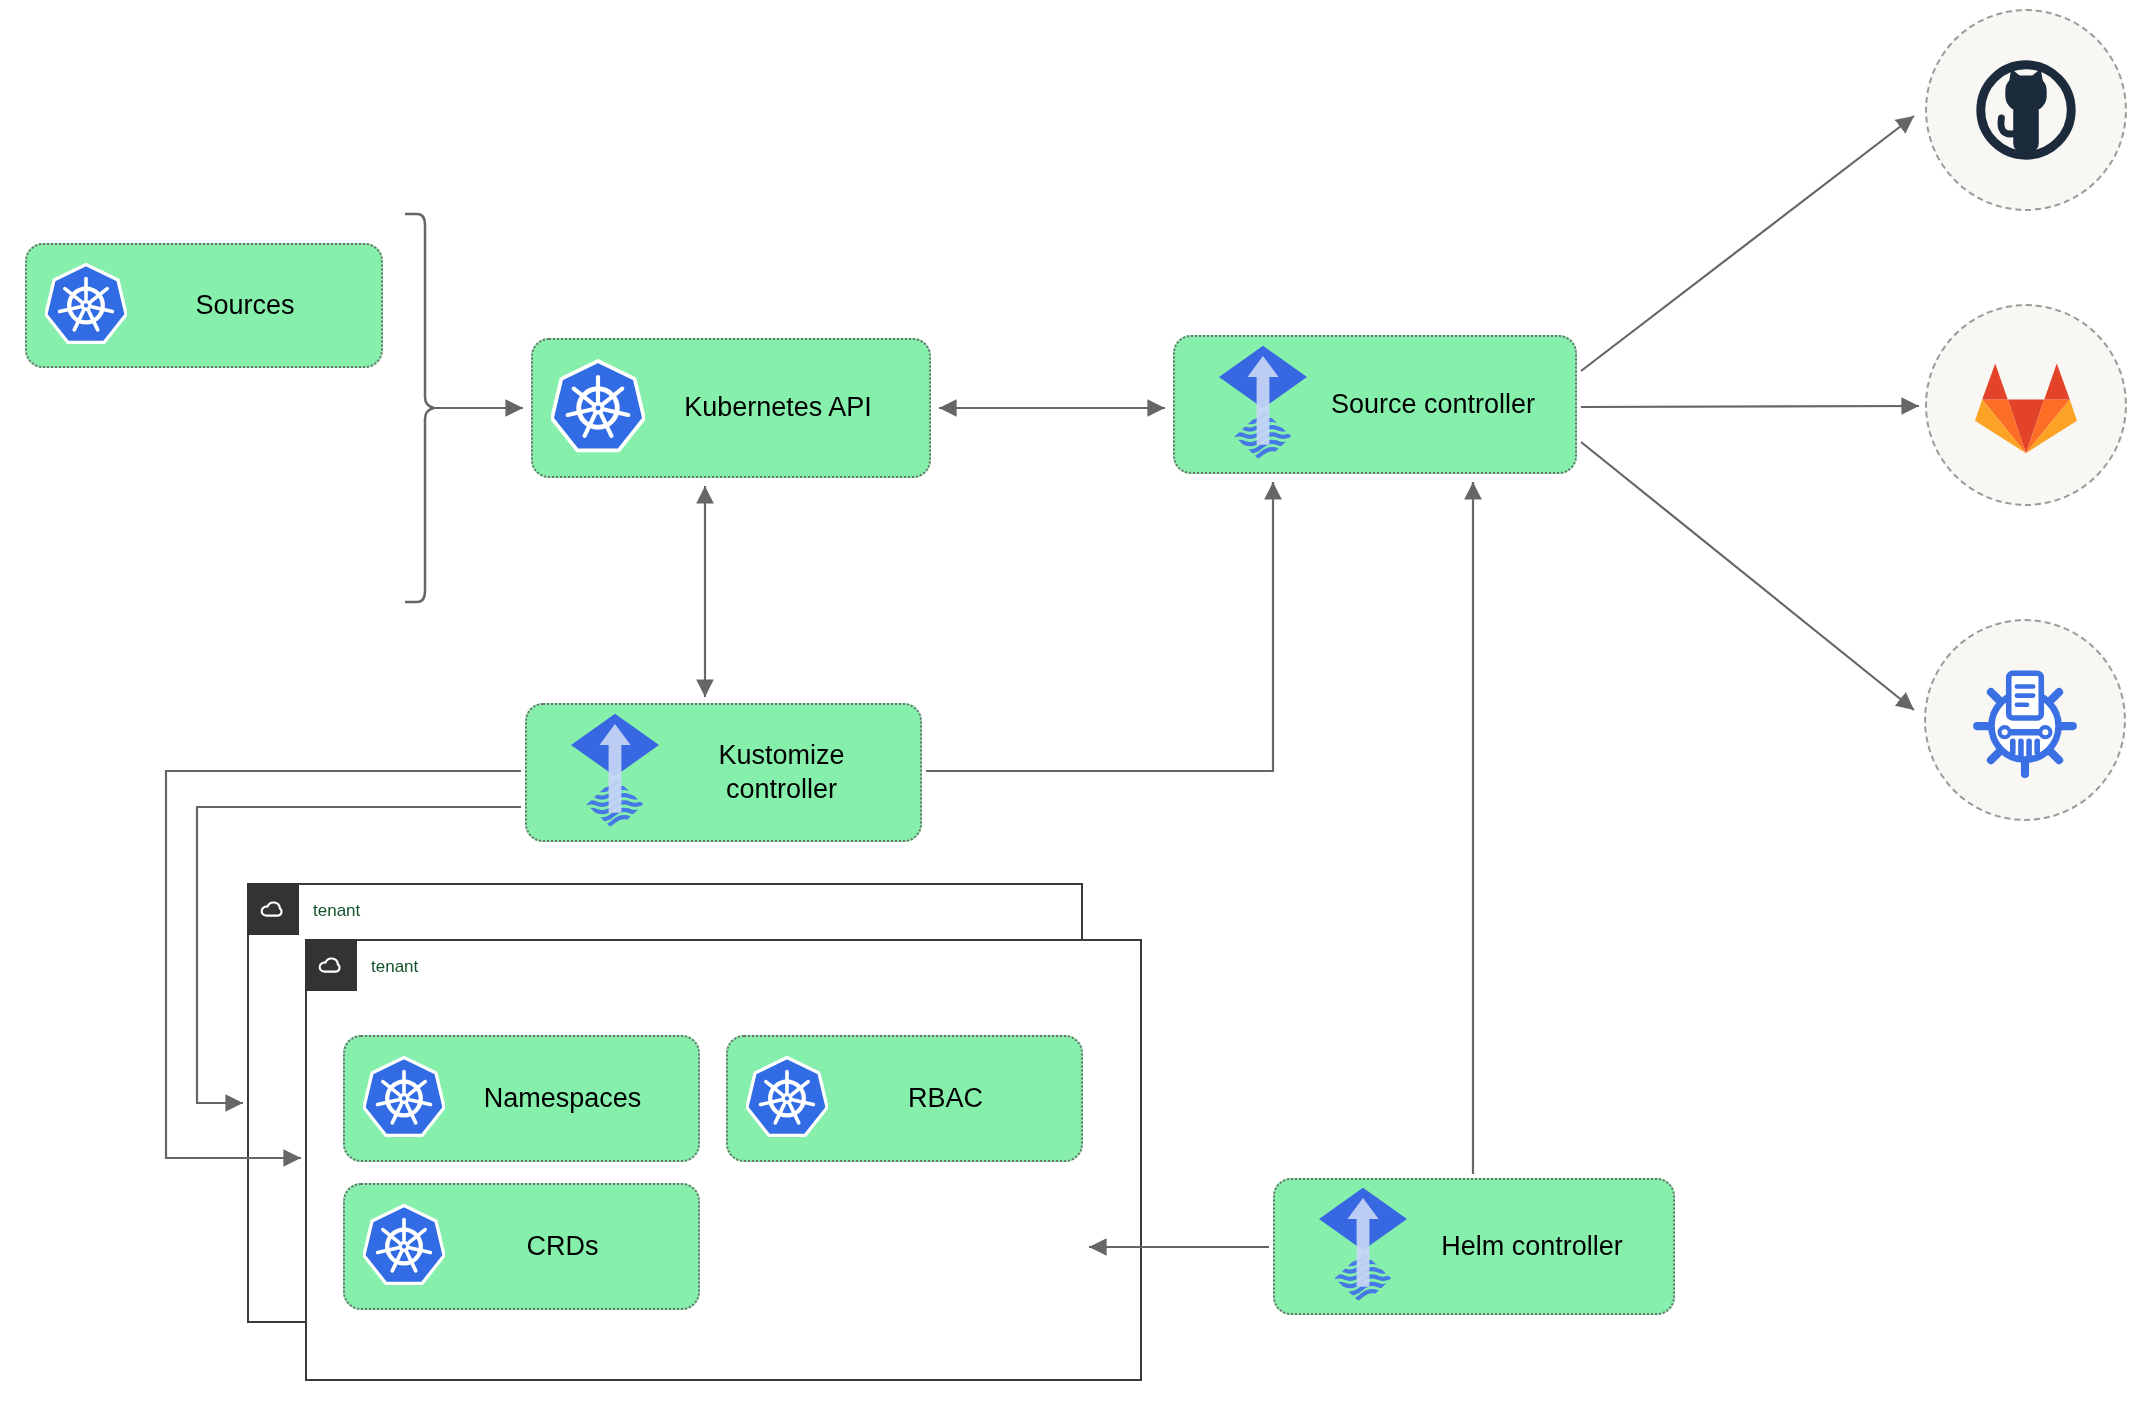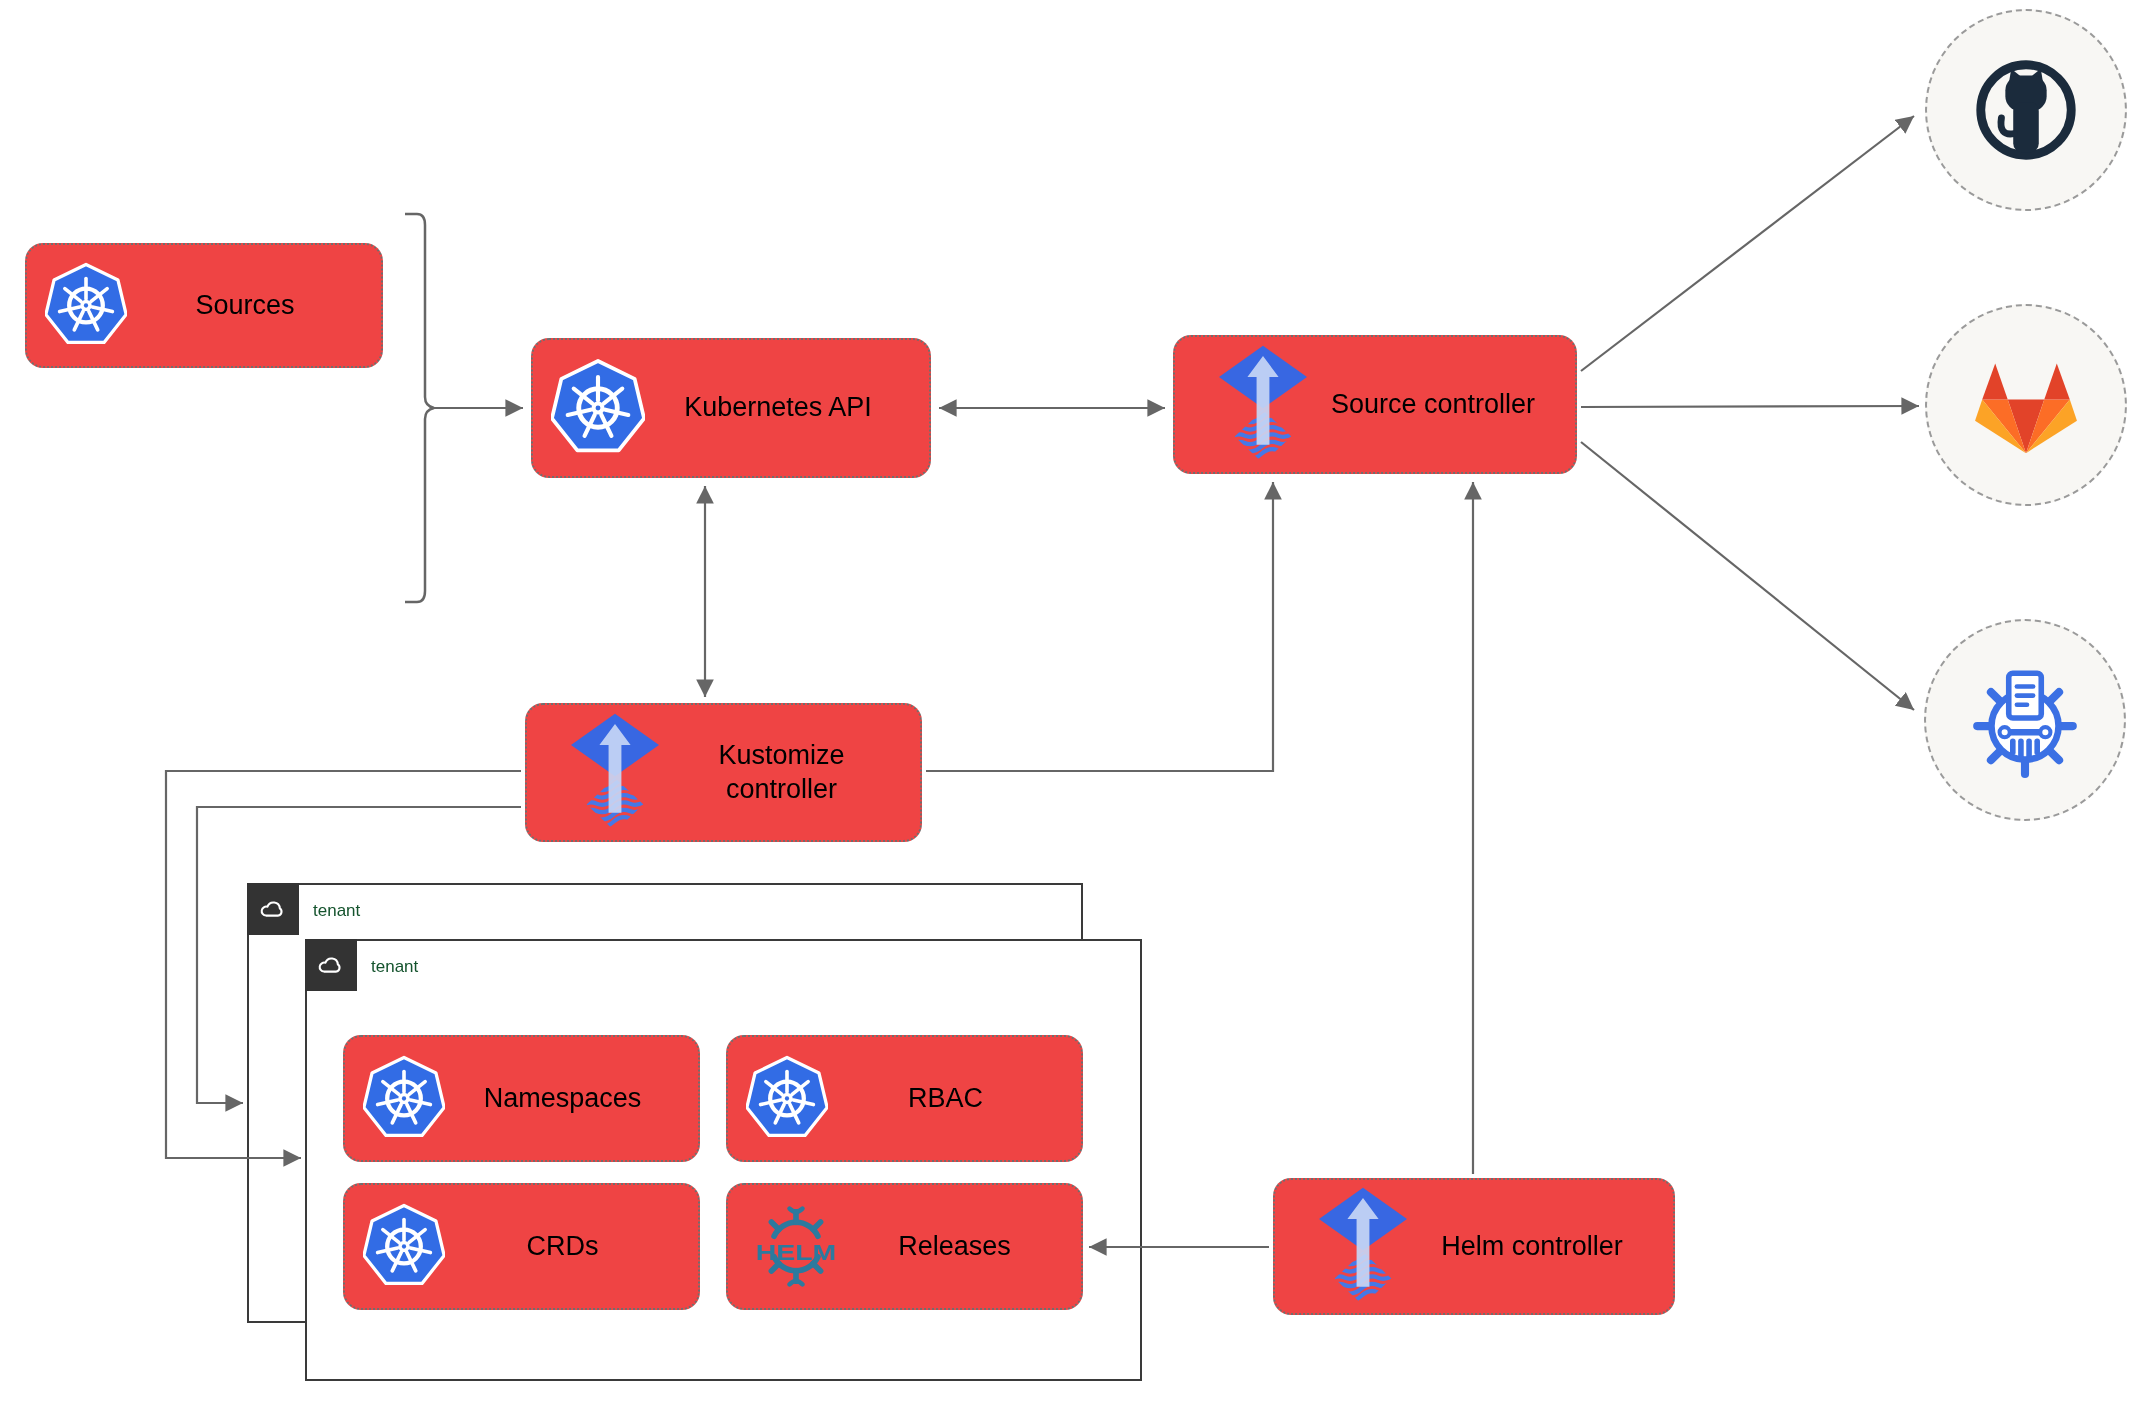--- a/index.html
+++ b/index.html
@@ -1,19 +1,19 @@
 <!DOCTYPE html>
 <html><head>
 <meta charset="utf-8">
 <style>
   html,body{margin:0;padding:0;background:#fff;}
   .canvas{position:relative;width:2144px;height:1407px;background:#ffffff;
           font-family:"Liberation Sans",sans-serif;overflow:hidden;}
   
-  .node{position:absolute;box-sizing:border-box;background:#ef4444;
+  .node{position:absolute;box-sizing:border-box;background:#86efac;
         border:2px dotted #6f6f6f;border-radius:18px;
         display:flex;align-items:center;padding:0 18px;z-index:3;}
   .node .icon{flex:0 0 auto;display:flex;align-items:center;justify-content:center;}
   .node .label{flex:1 1 auto;text-align:center;font-size:27px;color:#000;line-height:1.25;}
   
   .tenant{position:absolute;box-sizing:border-box;background:#ffffff;border:2px solid #3a3a3a;}
   .tenant .tab{position:absolute;left:-2px;top:-2px;width:52px;height:52px;background:#333333;
                display:flex;align-items:center;justify-content:center;}
   .tenant .tab-label{position:absolute;left:64px;top:0;height:52px;display:flex;align-items:center;
                font-size:17px;color:#14532d;}
@@ -222,28 +222,20 @@
 
   <div class="node" style="left:343px;top:1183px;width:357px;height:127px;">
     <span class="icon">
       <svg width="82" height="87">
           <use href="#sym-k8s"></use>
         </svg>
       </span>
     <span class="label">CRDs</span>
   </div>
 
-  <div class="node" style="left:726px;top:1183px;width:357px;height:127px;">
-    <span class="icon">
-      <svg width="100" height="81">
-          <use href="#sym-helm"></use>
-        </svg>
-      </span>
-    <span class="label">Releases</span>
-  </div>
 
   <div class="endpoint" style="left:1925px;top:9px;">
     <svg width="118" height="118">
         <use href="#sym-github"></use>
       </svg>
   </div>
   <div class="endpoint" style="left:1925px;top:304px;">
     <svg width="112" height="112">
         <use href="#sym-gitlab"></use>
       </svg>

